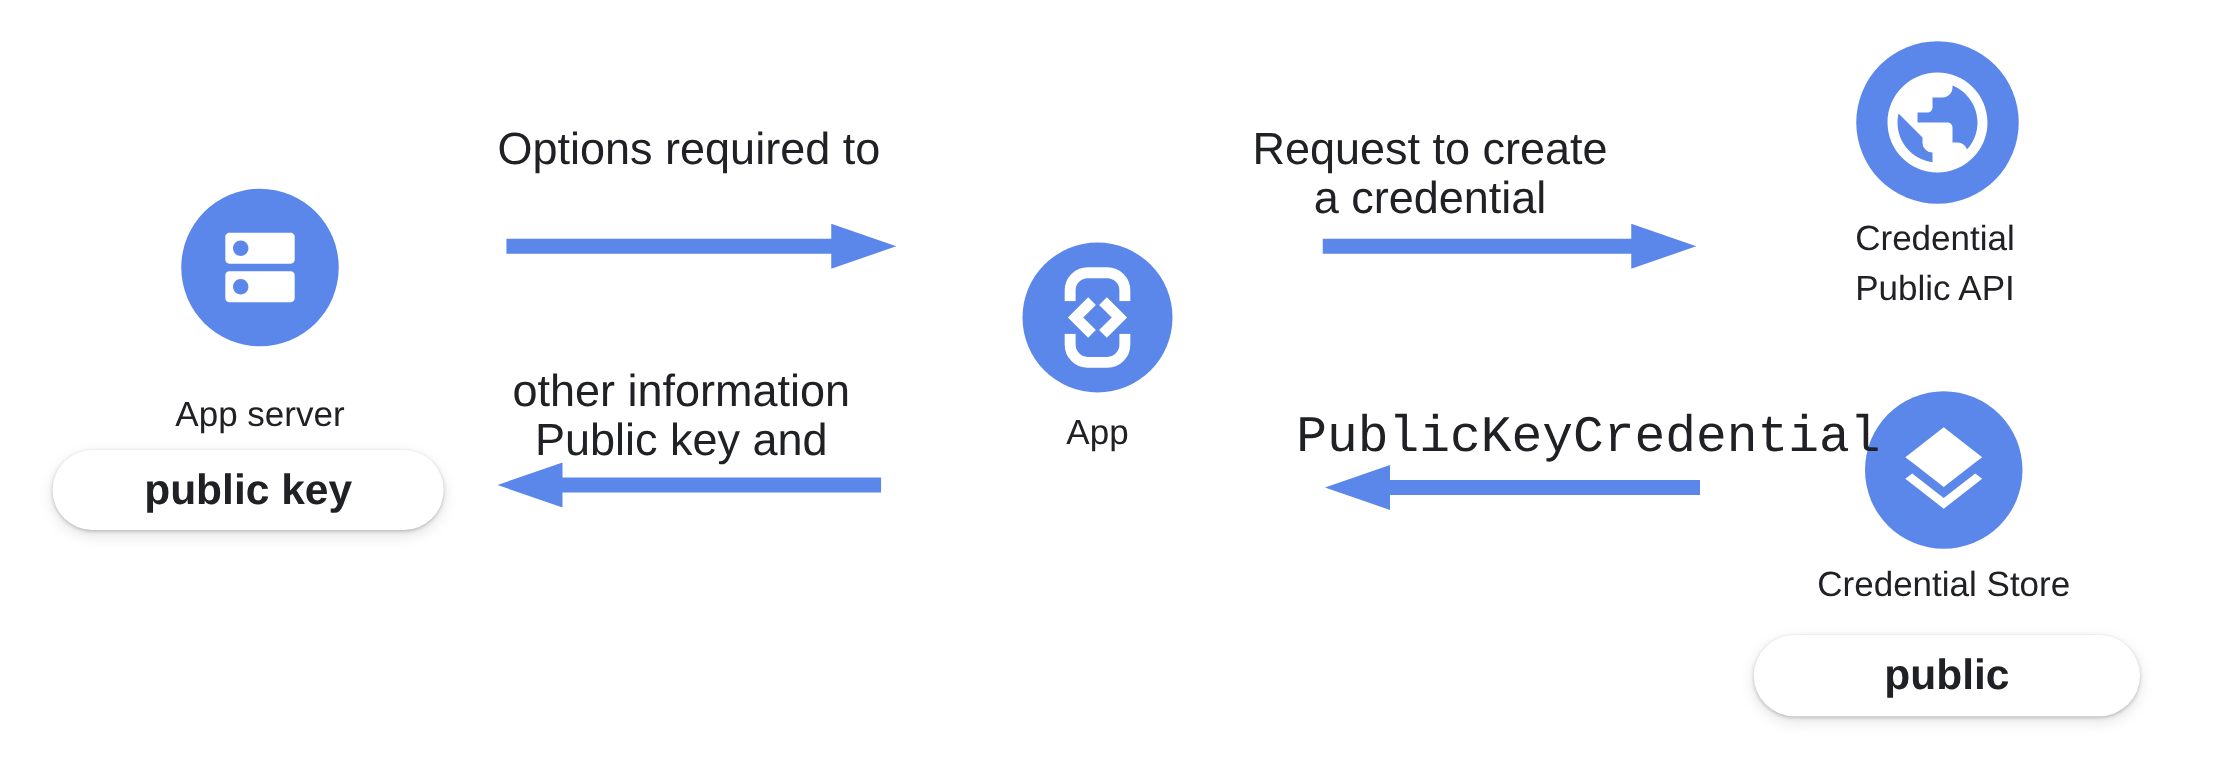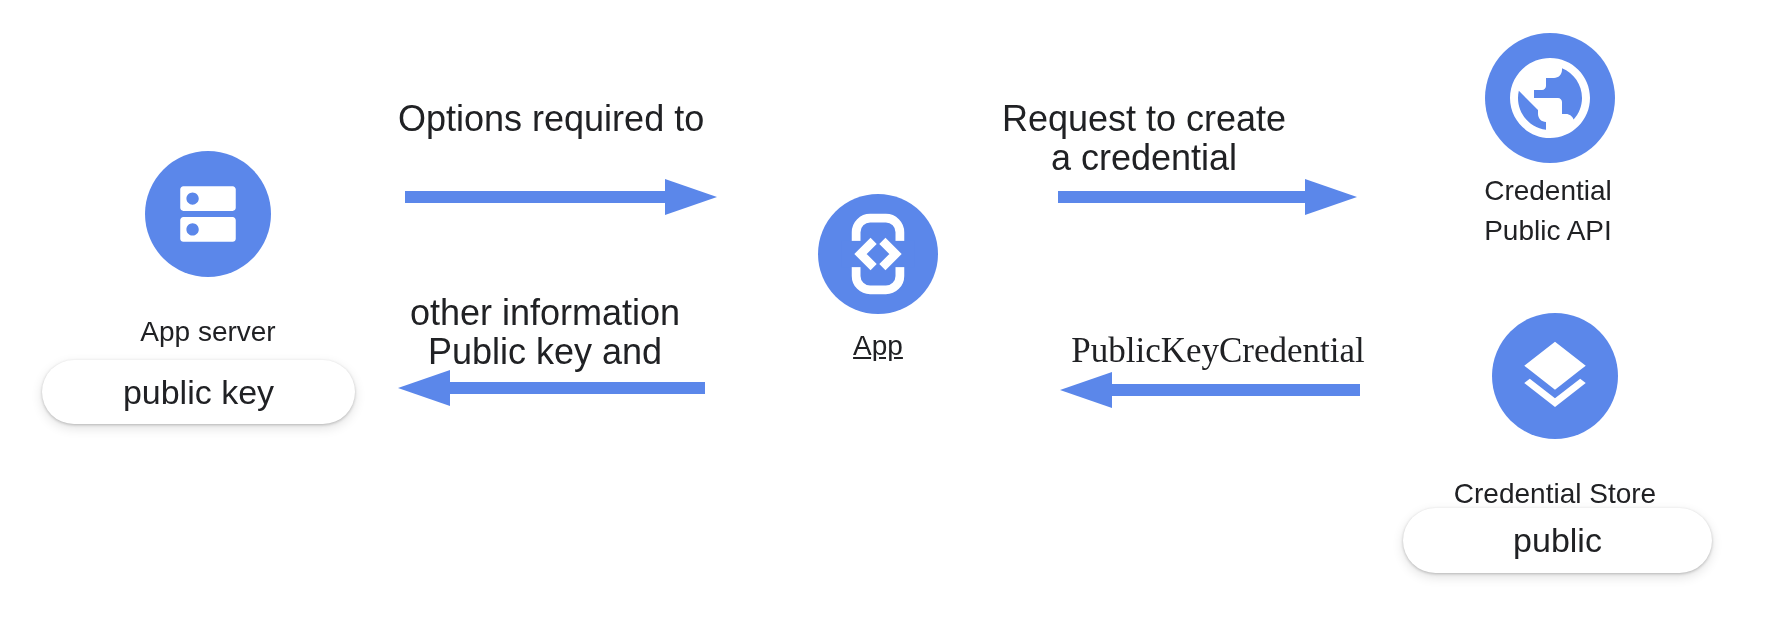--- a/index.html
+++ b/index.html
@@ -41,37 +41,37 @@
   }
   .pill {
     position: absolute;
     background: var(--pill_bg);
     border-radius: 33px;
     box-shadow: 0 1px 3px rgba(0,0,0,0.22), 0 4px 12px rgba(0,0,0,0.12);
     display: flex;
     align-items: center;
     justify-content: center;
     font-size: 34px;
-    font-weight: 400;
+    font-weight: 700;
     color: var(--text);
   }
   .flow-label {
     position: absolute;
     text-align: center;
     font-size: 36px;
     font-weight: 400;
     line-height: 39px;
     color: var(--text);
     white-space: nowrap;
   }
   .flow-label-mono {
     position: absolute;
     text-align: center;
-    font-family: Liberation Serif, serif;
-    font-size: 35px;
+    font-family: Liberation Mono, monospace;
+    font-size: 41px;
     font-weight: 400;
     line-height: 36px;
     color: var(--text);
     white-space: nowrap;
   }
   .arrow { position: absolute; }
   .arrow svg { display: block; }
   .arrow .fillpart { fill: var(--blue); }
 </style>
 </head>
@@ -100,21 +100,21 @@
   </div>
 
   <div class="circle" style="left:818px; top:194px; width:120px; height:120px;">
     <svg width="84" height="84" viewBox="0 0 48 48">
       <rect x="11.5" y="3.5" width="25" height="41" rx="8" fill="none" stroke="#ffffff" stroke-width="5"></rect>
       <rect class="band" x="3" y="16.5" width="42" height="15"></rect>
       <path d="M21.5 16.5 L14 24 L21.5 31.5" fill="none" stroke="#ffffff" stroke-width="5"></path>
       <path d="M26.5 16.5 L34 24 L26.5 31.5" fill="none" stroke="#ffffff" stroke-width="5"></path>
     </svg>
   </div>
-  <div class="node-label" style="left:728px; top:326px; width:300px;text-decoration:underline;">App</div>
+  <div class="node-label" style="left:728px; top:326px; width:300px;">App</div>
 
   <div class="flow-label" style="left:994px; top:99px; width:300px;">
     <div>Request to create</div>
     <div>a credential</div>
   </div>
   <div class="arrow" style="left:1058px; top:179px;">
     <svg width="299" height="36" viewBox="0 0 299 36">
       <rect class="fillpart" x="0" y="12" width="249" height="12"></rect>
       <polygon class="fillpart" points="247,0 299,18 247,36"></polygon>
     </svg>
@@ -128,21 +128,21 @@
   <div class="node-label" style="left:1398px; top:171px; width:300px;">
     <div>Credential</div>
     <div>Public API</div>
   </div>
 
   <div class="circle" style="left:1492px; top:313px; width:126px; height:126px;">
     <svg width="82" height="82" viewBox="0 0 24 24">
       <path class="icon-white" d="M11.99 18.54l-7.37-5.73L3 14.07l9 7 9-7-1.63-1.27-7.38 5.74zM12 16l7.36-5.73L21 9l-9-7-9 7 1.63 1.27L12 16z"></path>
     </svg>
   </div>
-  <div class="node-label" style="left:1405px; top:448px; width:300px;margin-top:26px;">Credential Store</div>
+  <div class="node-label" style="left:1405px; top:448px; width:300px;">Credential Store</div>
   <div class="pill" style="left:1403px; top:508px; width:309px; height:65px;">
     <span>public</span>
   </div>
 
   <div class="flow-label-mono" style="left:1037px; top:333px; width:362px;">PublicKeyCredential</div>
   <div class="arrow" style="left:1060px; top:372px;">
     <svg width="300" height="36" viewBox="0 0 300 36">
       <polygon class="fillpart" points="52,0 0,18 52,36"></polygon>
       <rect class="fillpart" x="50" y="12" width="250" height="12"></rect>
     </svg>

